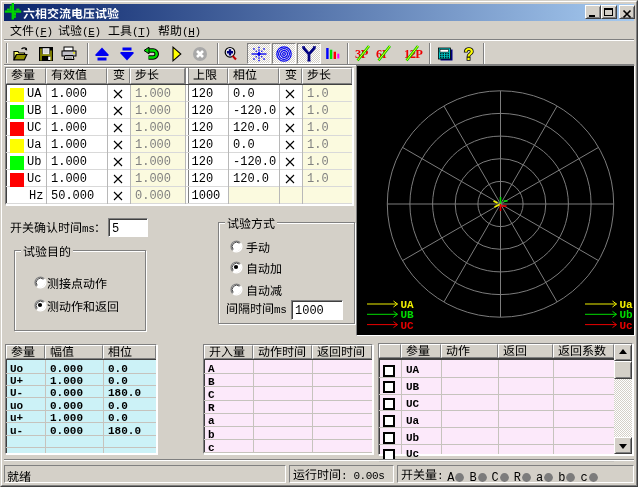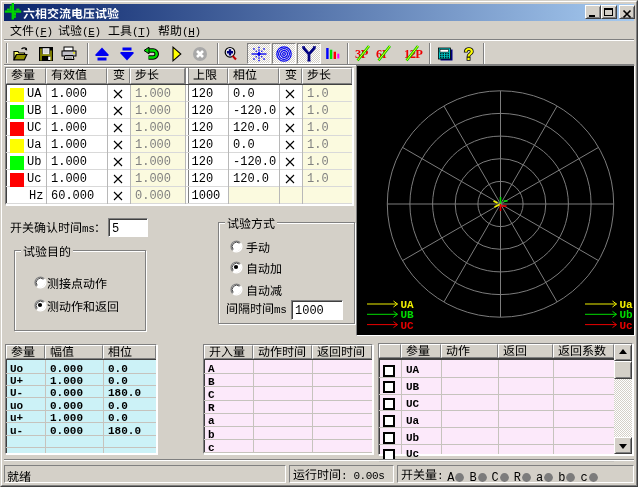--- a/index.html
+++ b/index.html
@@ -371,21 +371,21 @@
       <path d="M1 1L9 9M9 1L1 9" stroke="#000" stroke-width="1.1"></path>
     </svg>
   </div>
 <div class="ab" style="left:307px;top:172px;font:12px 'Liberation Mono',monospace;color:#808080">1.0</div>
 <div class="ab" style="left:131px;top:187px;width:54px;height:17px;background:#FBFADF"></div>
 <div class="ab" style="left:303px;top:187px;width:49px;height:17px;background:#FBFADF"></div>
 <div class="ab" style="left:229px;top:187px;width:50px;height:17px;background:#FBFADF"></div>
 <div class="ab" style="left:280px;top:187px;width:22px;height:17px;background:#FBFADF"></div>
 <div class="ab" style="left:6px;top:203px;width:346px;height:1px;background:#D9D9D9"></div>
 <div class="ab" style="left:29px;top:189px;font:12px 'Liberation Mono',monospace;">Hz</div>
-<div class="ab" style="left:51px;top:189px;font:12px 'Liberation Mono',monospace;">60.000</div>
+<div class="ab" style="left:51px;top:189px;font:12px 'Liberation Mono',monospace;">50.000</div>
 <div class="ab" style="left:113px;top:191px">
     <svg width="10" height="10" viewBox="0 0 10 10" style="display:block">
       <path d="M1 1L9 9M9 1L1 9" stroke="#000" stroke-width="1.1"></path>
     </svg>
   </div>
 <div class="ab" style="left:135px;top:189px;font:12px 'Liberation Mono',monospace;color:#808080">0.000</div>
 <div class="ab" style="left:191.5px;top:189px;font:12px 'Liberation Mono',monospace;">1000</div>
 <div class="ab" style="left:46px;top:85px;width:1px;height:119px;background:#B8B8B8"></div>
 <div class="ab" style="left:107px;top:85px;width:1px;height:119px;background:#B8B8B8"></div>
 <div class="ab" style="left:130px;top:85px;width:1px;height:119px;background:#B8B8B8"></div>

